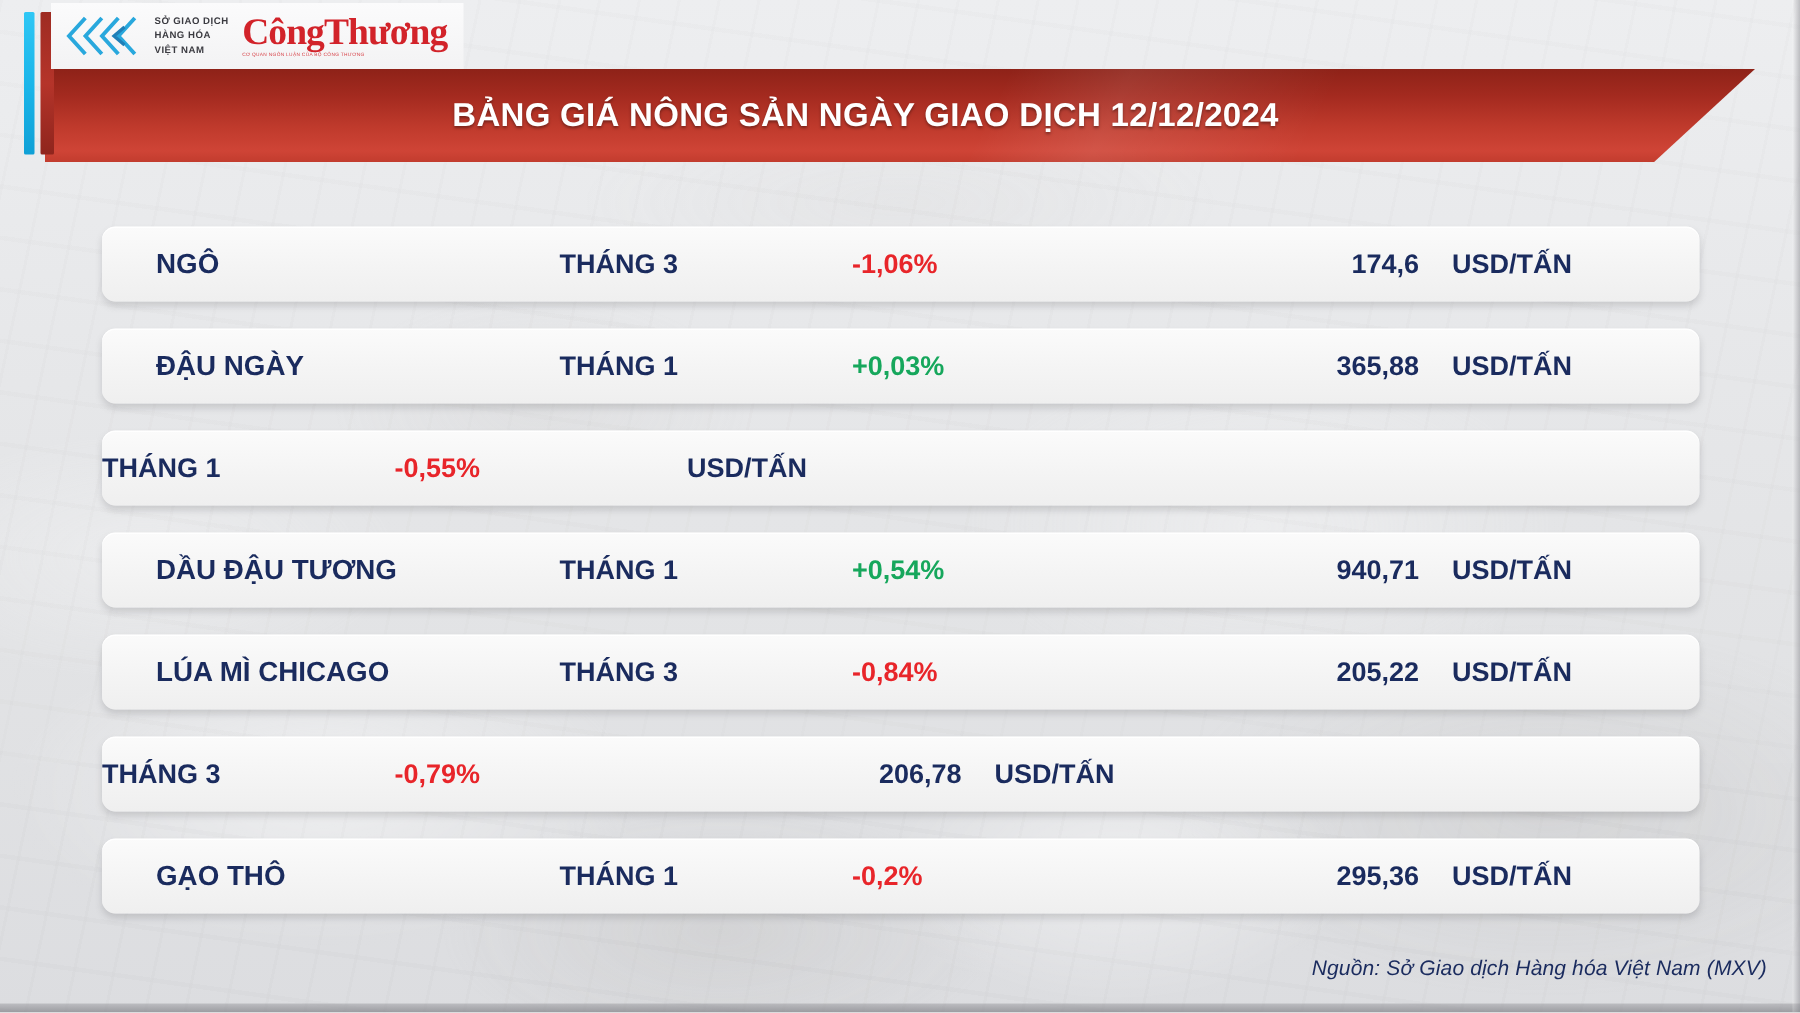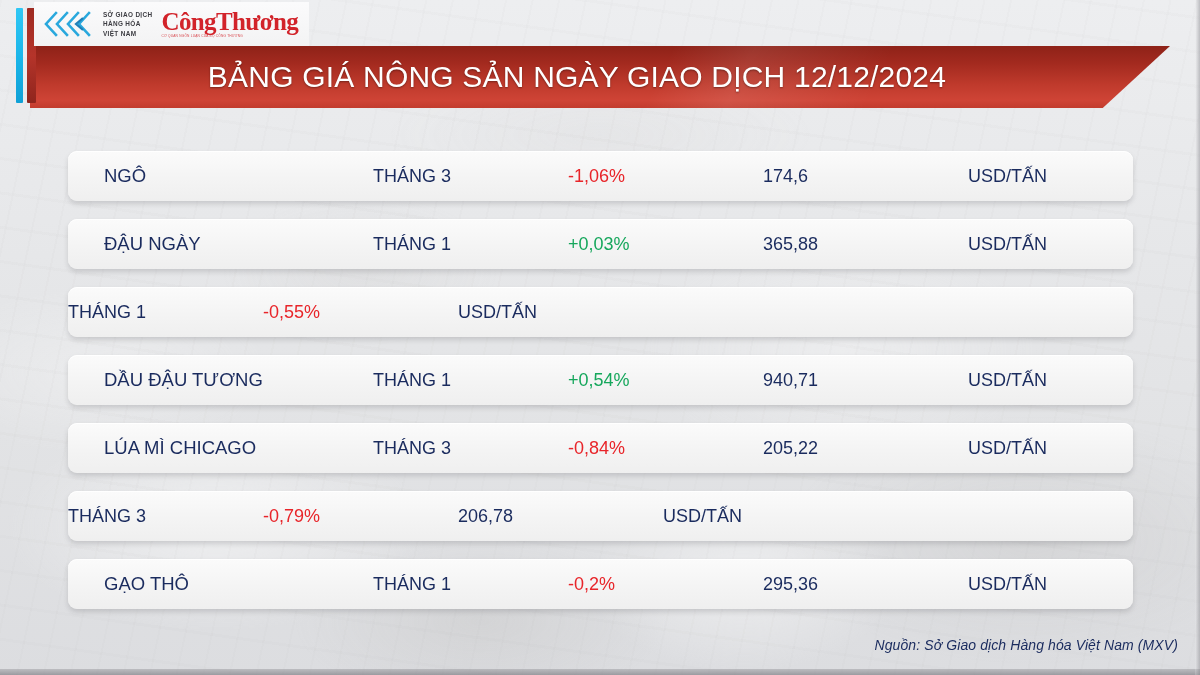--- a/index.html
+++ b/index.html
@@ -138,22 +138,22 @@
   }
   .banner::after {
     content: "";
     position: absolute;
     inset: 0;
     background: linear-gradient(116deg, rgba(255,255,255,0) 55%, rgba(255,255,255,.09) 62%, rgba(255,255,255,0) 74%);
     pointer-events: none;
   }
   .banner-title {
     color: #ffffff;
-    font-size: 30px;
-    font-weight: 400;
+    font-size: 22px;
+    font-weight: 700;
     letter-spacing: .2px;
     text-shadow: 0 1px 2px rgba(0,0,0,.38);
     white-space: nowrap;
     padding-right: 46px;
     position: relative;
     z-index: 2;
   }
 
   
   .rows {
@@ -166,27 +166,27 @@
     z-index: 4;
   }
   .row {
     height: 50px;
     background: linear-gradient(180deg,#fbfbfb 0%, #f4f4f4 55%, #efefef 100%);
     border-radius: 9px;
     box-shadow: 0 3px 5px rgba(90,90,95,.22), 0 1px 0 rgba(255,255,255,.9) inset;
     display: flex;
     align-items: center;
     color: #1a2b5e;
-    font-weight: 400;
+    font-weight: 700;
     white-space: nowrap;
   }
   .c-name  { width: 305px; padding-left: 36px; font-size: 18.5px; }
   .c-month { width: 195px; font-size: 18px; }
   .c-pct   { width: 195px; font-size: 18px; padding-right: 36px; }
-  .c-price { width: 205px; font-size: 18px; padding-right: 22px; }
+  .c-price { width: 205px; font-size: 18px; text-align: right; padding-right: 22px; }
   .c-unit  { flex: 1;      font-size: 18px; }
 
   .pct-up   { color: #16a75c; }
   .pct-down { color: #e8252a; }
 
   
   .source {
     position: absolute;
     right: 22px; bottom: 22px;
     color: #1a2b5e;

